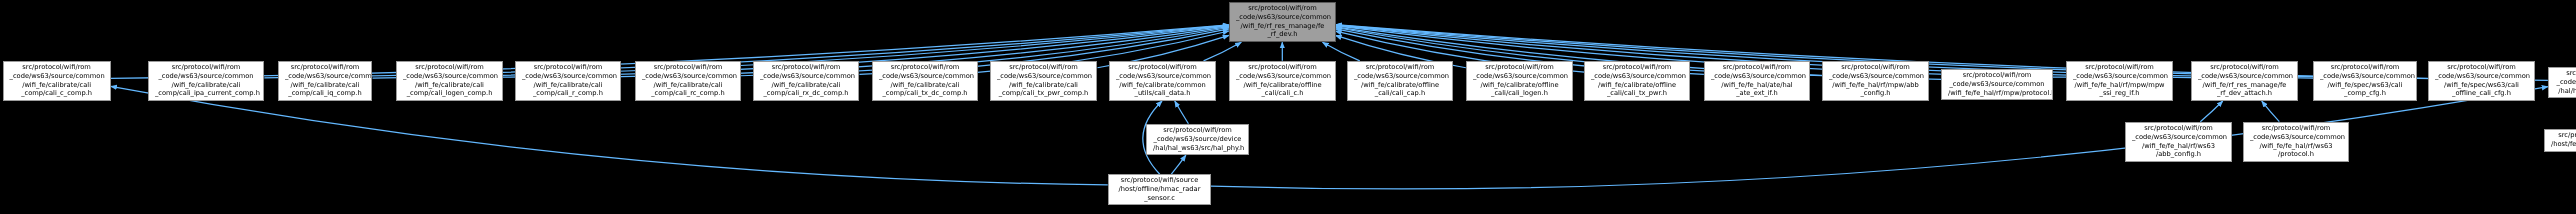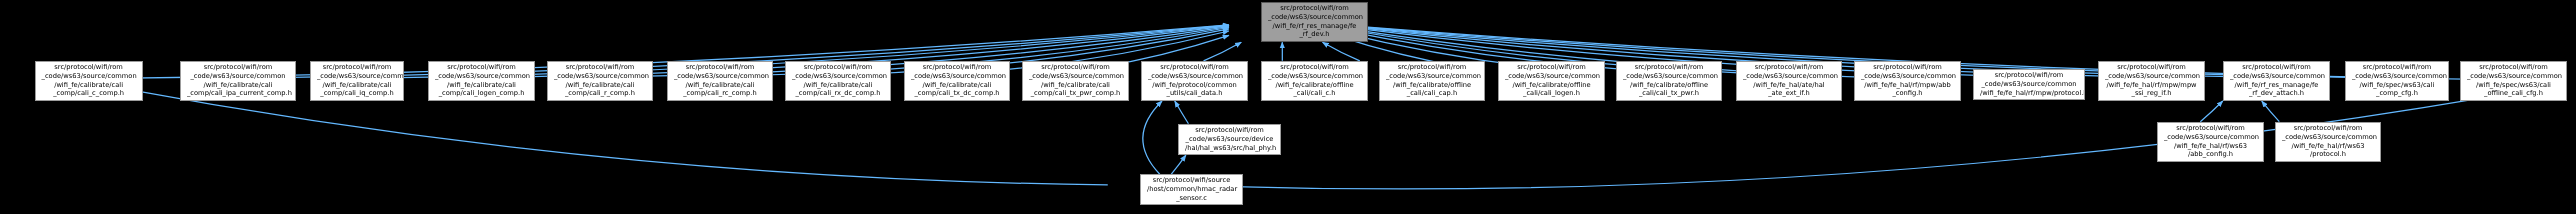--- a/index.html
+++ b/index.html
@@ -1,21 +1,21 @@
 <!DOCTYPE html>
 <html style="font-size:8.2px"><head>
 <meta charset="utf-8">
 <style>
   html,body{margin:0;padding:0;background:#000;}
   #canvas{position:relative;width:2654px;height:215px;background:#000;overflow:hidden;
           font-family:"DejaVu Sans","Liberation Sans",sans-serif;}
   #edge-layer{position:absolute;left:0;top:0;width:2654px;height:215px;}
   .gnode{position:absolute;box-sizing:border-box;background:#fff;border:1px solid #9c9c9c;
          color:#000;font-size:6.7px;line-height:8.8px;text-align:center;
-         padding:1px 6px;cursor:pointer;overflow:hidden;white-space:nowrap;margin-left:32px;}
+         padding:1px 6px;cursor:pointer;overflow:hidden;white-space:nowrap;}
   .gnode.root{background:#9e9e9e;border-color:#5a5a5a;}
   .gnode .ln{pointer-events:none;}
 </style>
 </head>
 <body>
 
 <div id="canvas">
   <svg id="edge-layer" width="2654" height="215" viewBox="0 0 5151 417">
       <defs>
         <marker id="arrow" viewBox="0 0 10 10" refX="9" refY="5" markerWidth="5.5" markerHeight="5.5" orient="auto-start-reverse">
@@ -110,21 +110,21 @@
     </div>
     <div class="gnode" style="left: 990px; top: 61px; width: 107px; height: 40px;">
       <div class="ln">src/protocol/wifi/rom</div>
       <div class="ln">_code/ws63/source/common</div>
       <div class="ln">/wifi_fe/calibrate/cali</div>
       <div class="ln">_comp/cali_tx_pwr_comp.h</div>
     </div>
     <div class="gnode" style="left: 1109px; top: 61px; width: 107px; height: 40px;">
       <div class="ln">src/protocol/wifi/rom</div>
       <div class="ln">_code/ws63/source/common</div>
-      <div class="ln">/wifi_fe/protocol/common</div>
+      <div class="ln">/wifi_fe/calibrate/common</div>
       <div class="ln">_utils/cali_data.h</div>
     </div>
     <div class="gnode" style="left: 1229px; top: 61px; width: 107px; height: 40px;">
       <div class="ln">src/protocol/wifi/rom</div>
       <div class="ln">_code/ws63/source/common</div>
       <div class="ln">/wifi_fe/calibrate/offline</div>
       <div class="ln">_cali/cali_c.h</div>
     </div>
     <div class="gnode" style="left: 1347px; top: 61px; width: 106px; height: 40px;">
       <div class="ln">src/protocol/wifi/rom</div>
@@ -206,17 +206,17 @@
       <div class="ln">_code/ws63/source/common</div>
       <div class="ln">/wifi_fe/fe_hal/rf/ws63</div>
       <div class="ln">/protocol.h</div>
     </div>
     <div class="gnode" style="left: 2544px; top: 129px; width: 106px; height: 23px;">
       <div class="ln">src/protocol/wifi/source</div>
       <div class="ln">/host/feature/hmac_btcoex.c</div>
     </div>
     <div class="gnode" style="left: 1108px; top: 174px; width: 103px; height: 31px;">
       <div class="ln">src/protocol/wifi/source</div>
-      <div class="ln">/host/common/hmac_radar</div>
+      <div class="ln">/host/offline/hmac_radar</div>
       <div class="ln">_sensor.c</div>
     </div>
   </div>
 
 
 </body></html>

